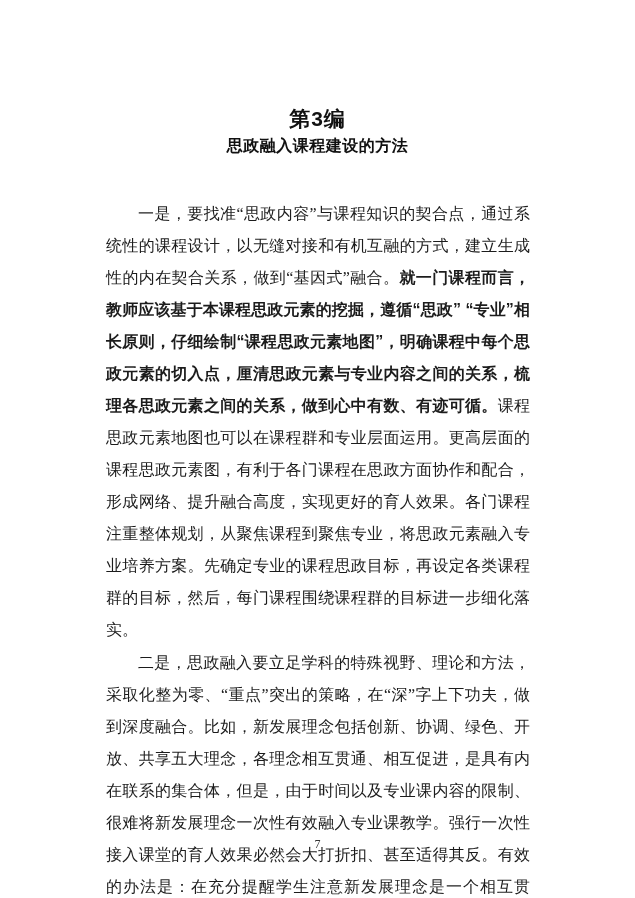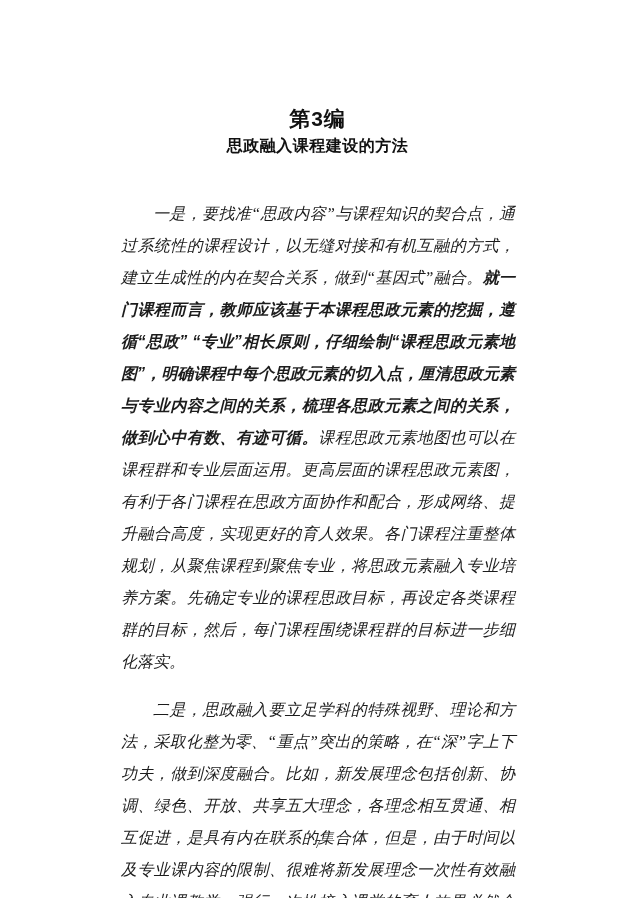--- a/index.html
+++ b/index.html
@@ -41,24 +41,23 @@
   }
   .body-text {
     margin: 40px 62px 0 63px;
     font-size: 16px;
     line-height: 32px;
     text-align: justify;
     text-justify: inter-ideograph;
     color: #1c1c1c;
   }
   .body-text p {
-    margin: 16px;
+    margin: 1px;
     padding: 0;
     text-indent: 2em;
-    font-style: italic;
   }
   .seg {
     font-family: "Liberation Serif", serif;
     font-weight: 400;
   }
   .seg.bold {
     font-family: "Liberation Sans", sans-serif;
     font-weight: 700;
   }
   .page-number {

